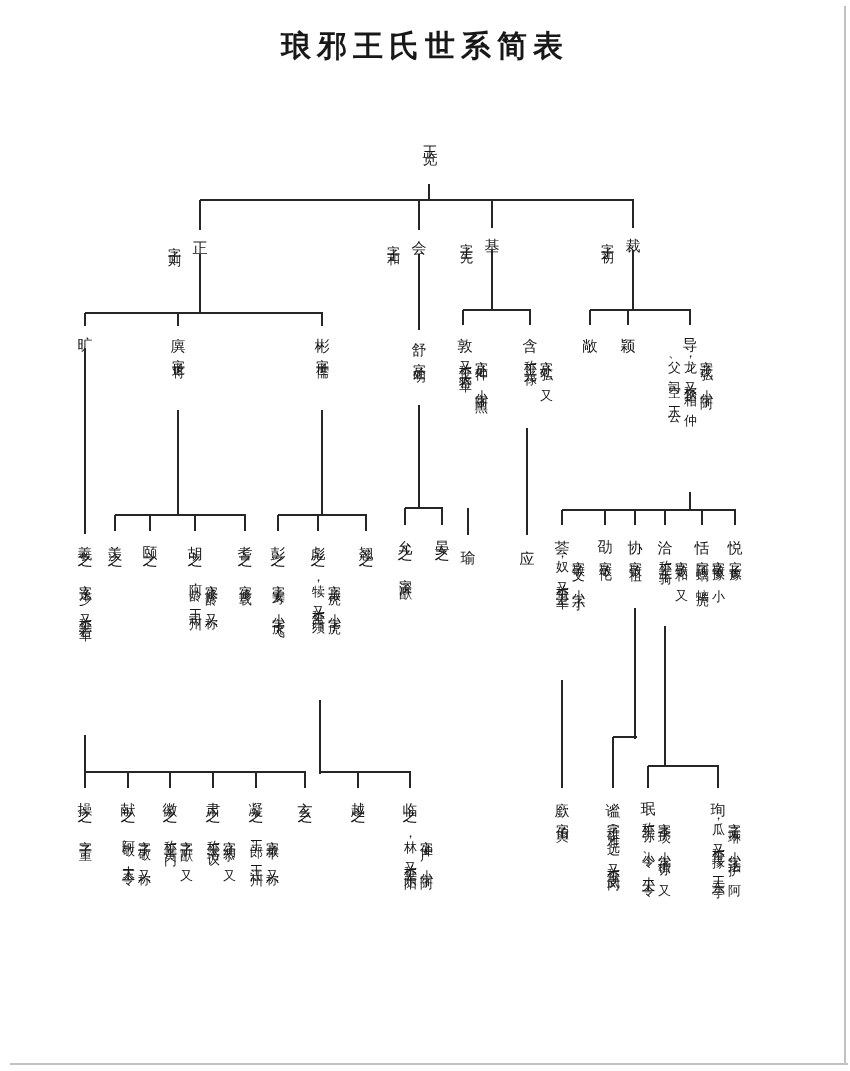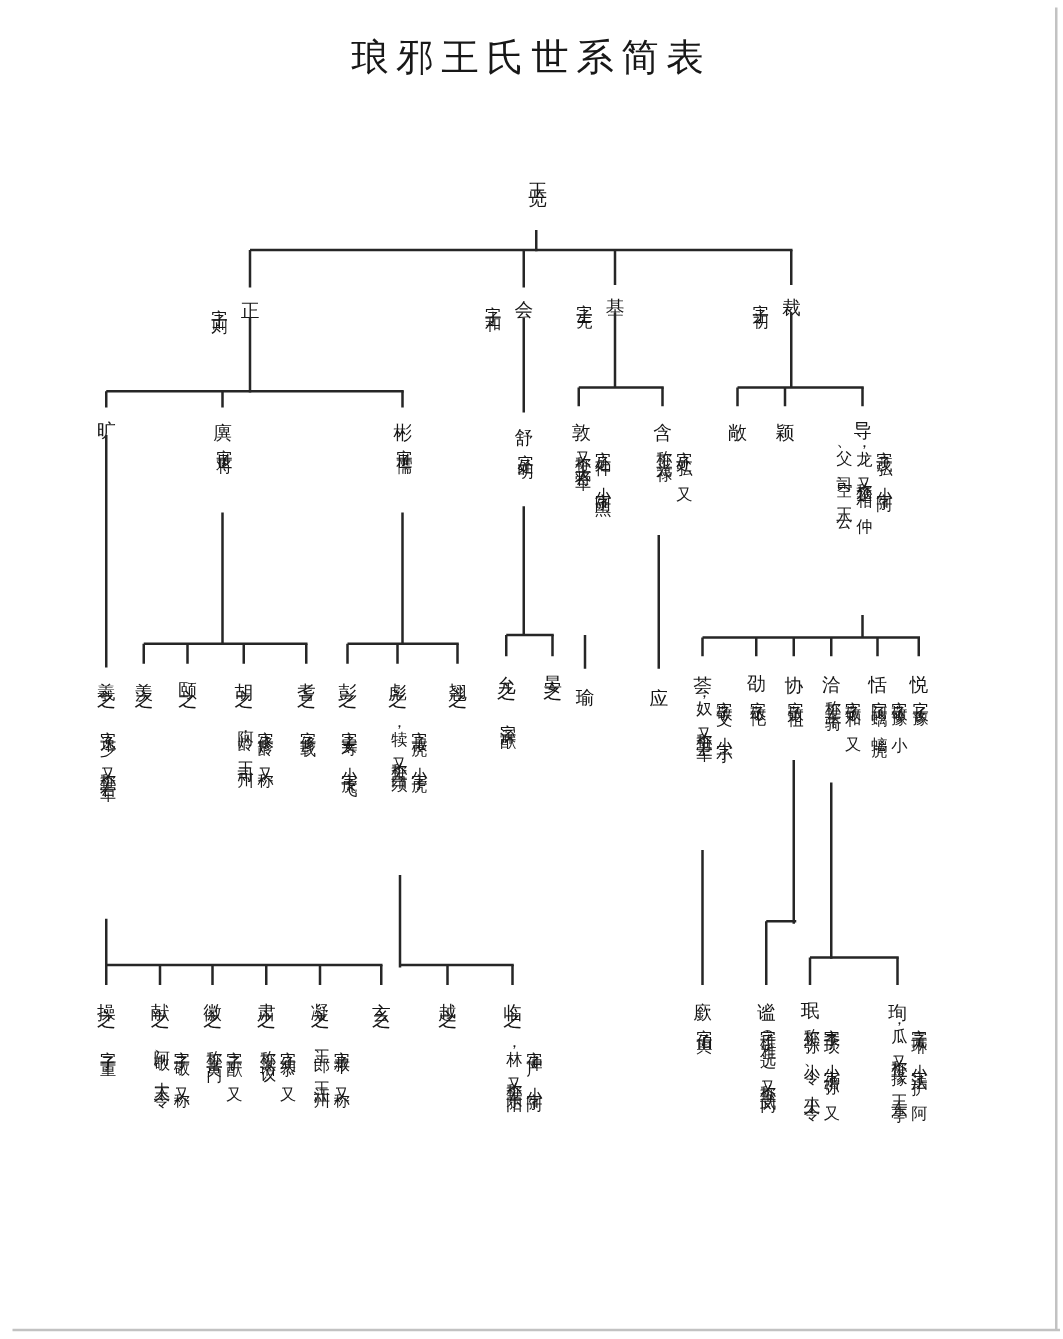--- a/index.html
+++ b/index.html
@@ -8,21 +8,21 @@
     width:850px;height:1071px;
     background:#ffffff;
     overflow:hidden;
     font-family:"DejaVu Sans",sans-serif;
   }
   .title{
     position:absolute;
     left:0;right:0;top:26px;
     text-align:center;
     font-family:"Liberation Serif",serif;
-    font-weight:normal;
+    font-weight:bold;
     font-size:30px;
     letter-spacing:6px;
     color:#181818;
   }
   .vtext{
     position:absolute;
     writing-mode:vertical-rl;
     -webkit-writing-mode:vertical-rl;
     white-space:nowrap;
     color:#161616;

